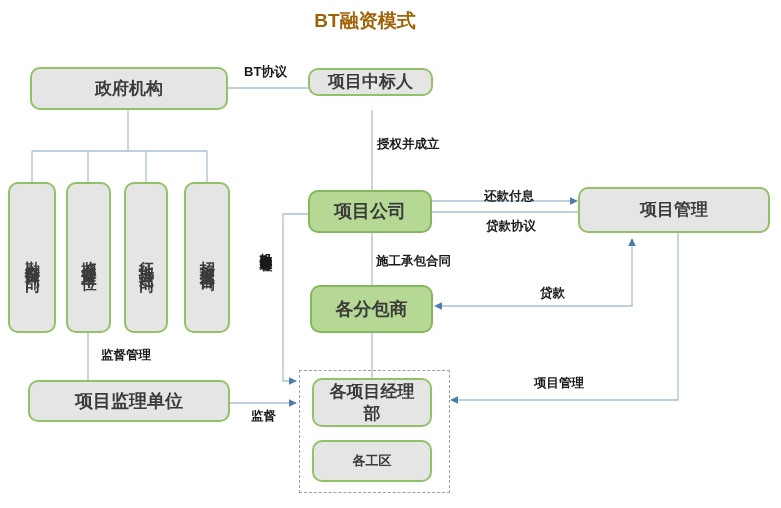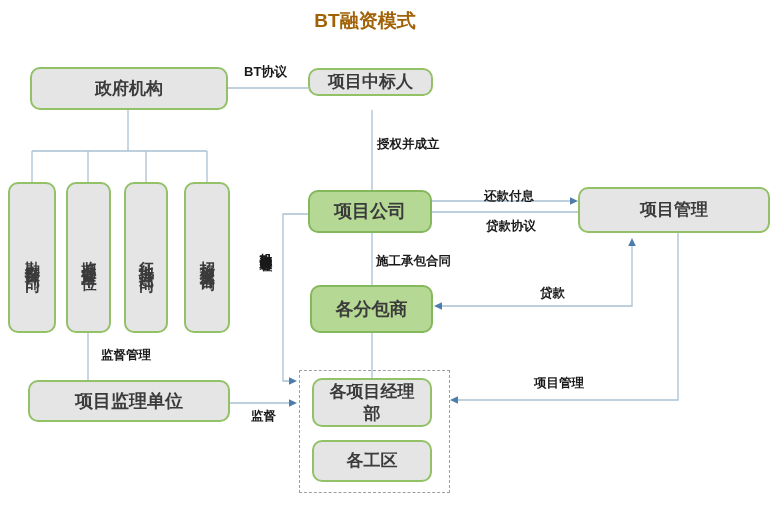--- a/index.html
+++ b/index.html
@@ -129,21 +129,21 @@
   </div>
 
   <div class="node light" style="left:28px;top:380px;width:202px;height:42px;font-size:18px;">
     <span>项目监理单位</span>
   </div>
 
   <div class="node light" style="left:312px;top:378px;width:120px;height:49px;font-size:17px;padding:7px 13px;text-align:center;">
     <span>各项目经理部</span>
   </div>
 
-  <div class="node light" style="left:312px;top:440px;width:120px;height:42px;font-size:17px;">
+  <div class="node light" style="left:312px;top:440px;width:120px;height:42px;font-size:13px;">
     <span>各工区</span>
   </div>
 
   <div class="lbl" style="left:244px;top:63px;font-size:13px;">BT协议</div>
 
   <div class="lbl" style="left:377px;top:136px;">授权并成立</div>
 
   <div class="lbl" style="left:484px;top:188px;text-align:right;">还款付息</div>
 
   <div class="lbl" style="left:486px;top:218px;">贷款协议</div>

